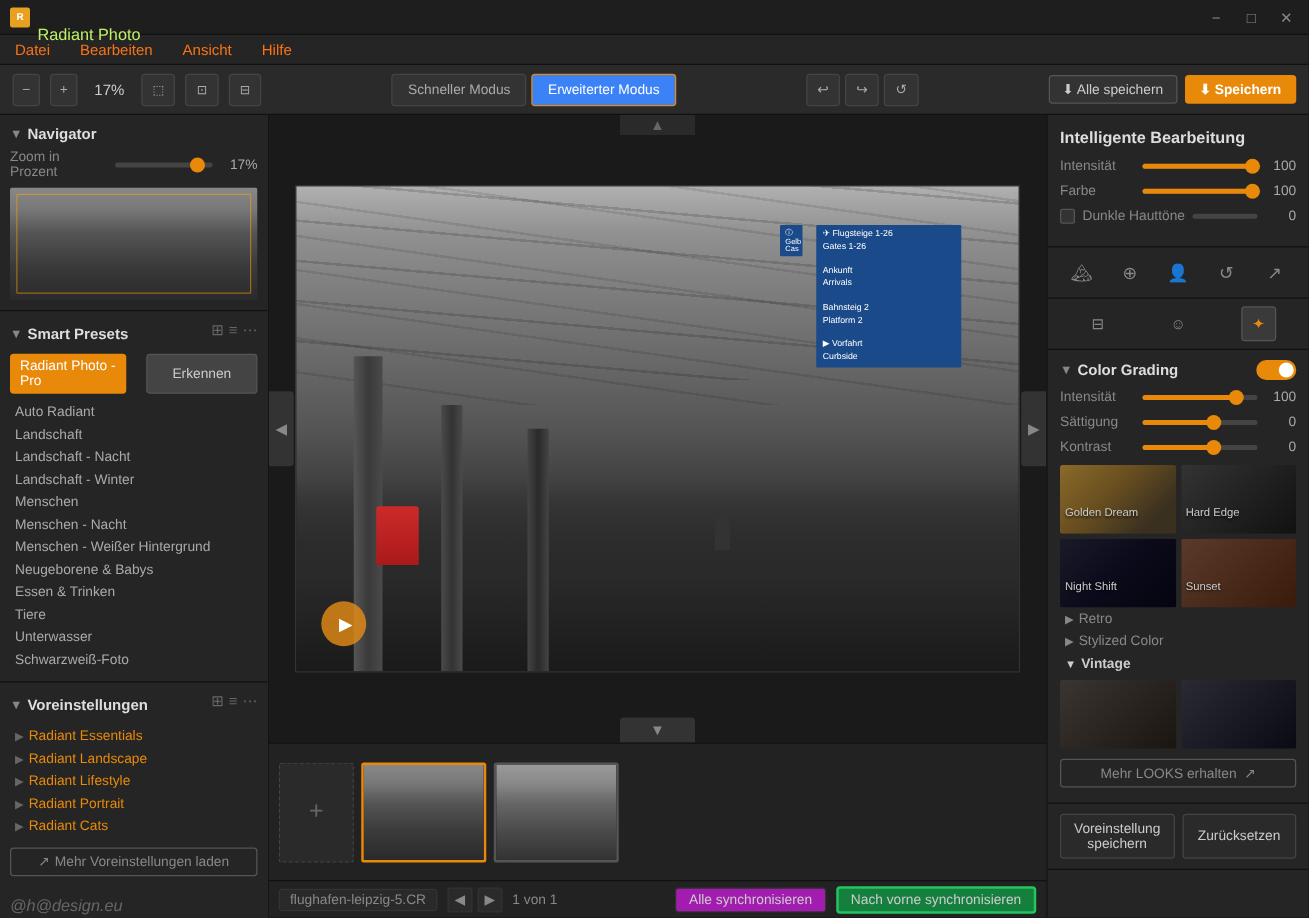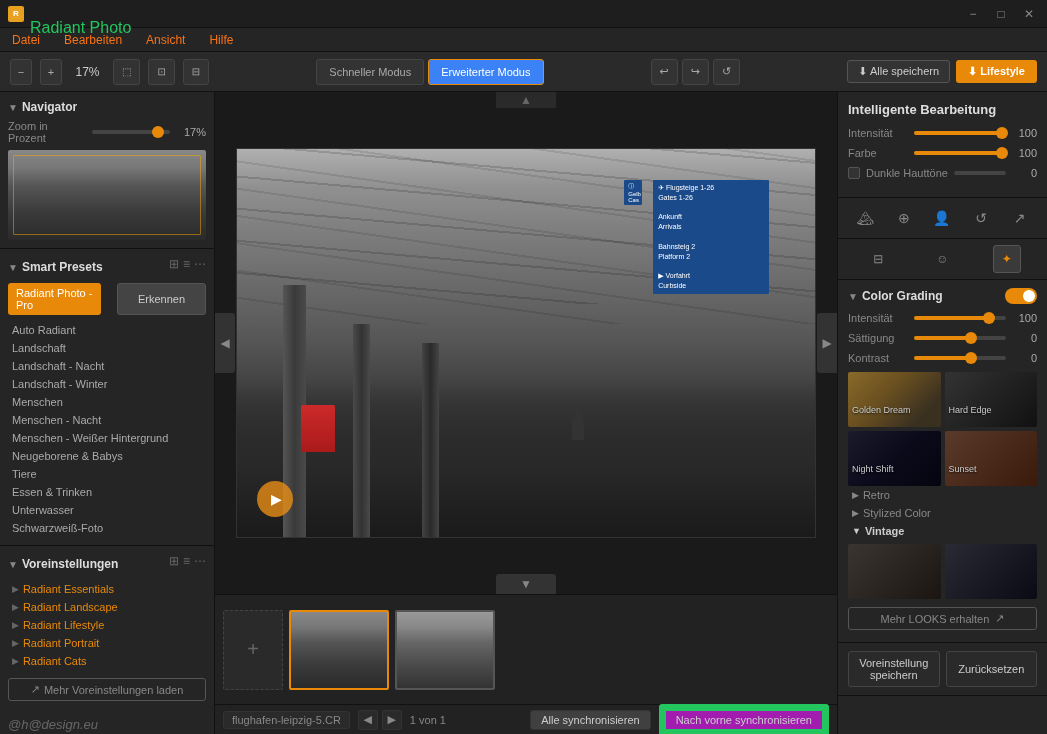--- a/index.html
+++ b/index.html
@@ -91,22 +91,22 @@
     .filmstrip-thumb { width: 100px; height: 80px; background: #333; border: 2px solid #e8890a; border-radius: 2px; overflow: hidden; flex-shrink: 0; position: relative; cursor: pointer; }
     .filmstrip-thumb.selected { border-color: #e8890a; }
     .filmstrip-thumb-inner { width: 100%; height: 100%; background: linear-gradient(180deg, #666 0%, #555 30%, #444 60%, #333 100%); }
 
     
     #bottom-bar { height: 30px; background: #222; border-top: 1px solid #111; display: flex; align-items: center; padding: 0 8px; gap: 8px; }
     .file-info { font-size: 11px; color: #888; background: #2a2a2a; padding: 2px 8px; border-radius: 3px; border: 1px solid #333; cursor: pointer; }
     .nav-arrows { display: flex; gap: 4px; align-items: center; }
     .nav-arrow-btn { background: #2a2a2a; border: 1px solid #333; color: #888; width: 20px; height: 20px; display: flex; align-items: center; justify-content: center; cursor: pointer; border-radius: 2px; font-size: 11px; }
     .page-info { font-size: 11px; color: #888; }
-    .sync-btn { background: #404040; border: 1px solid #333; color: #ccc; padding: 3px 10px; border-radius: 3px; font-size: 11px; cursor: pointer; }
-    .sync-btn-primary { background: #a21caf; border: 7px solid #22c55e; color: #ccc; padding: 3px 10px; border-radius: 3px; font-size: 11px; cursor: pointer; text-align: right; }
+    .sync-btn { background: #a21caf; border: 1px solid #333; color: #ccc; padding: 3px 10px; border-radius: 3px; font-size: 11px; cursor: pointer; }
+    .sync-btn-primary { background: #15803d; border: 2px solid #22c55e; color: #ccc; padding: 3px 10px; border-radius: 3px; font-size: 11px; cursor: pointer; text-align: right; }
 
     
     #right-panel { width: 210px; background: #252525; border-left: 1px solid #111; display: flex; flex-direction: column; overflow-y: auto; flex-shrink: 0; }
     
     #intelligente-bearbeitung { padding: 10px; border-bottom: 1px solid #111; }
     .ib-title { font-size: 13px; color: #ddd; font-weight: bold; margin-bottom: 10px; }
     
     .slider-row { display: flex; align-items: center; margin-bottom: 8px; gap: 6px; }
     .slider-label { font-size: 11px; color: #888; min-width: 60px; }
     .slider-track { flex: 1; height: 4px; background: #444; border-radius: 2px; position: relative; }
@@ -202,21 +202,21 @@
     
     ::-webkit-scrollbar { width: 4px; }
     ::-webkit-scrollbar-track { background: #1a1a1a; }
     ::-webkit-scrollbar-thumb { background: #444; border-radius: 2px; }
   </style>
 </head>
 <body>
 
 <div id="titlebar">
   <div style="width:16px;height:16px;background:#e8a020;border-radius:2px;margin-right:6px;display:flex;align-items:center;justify-content:center;font-size:8px;color:white;font-weight:bold;">R</div>
-  <span style="font-size:16px;color:#22c55e;flex:1;margin-top:28px;">Radiant Photo</span>
+  <span style="font-size:13px;color:#bef264;flex:1;margin-top:28px;">Radiant Photo</span>
   <div class="window-controls">
     <button class="win-control">−</button>
     <button class="win-control">□</button>
     <button class="win-control">✕</button>
   </div>
 </div>
 
 <div id="menubar">
   <span class="menu-item">Datei</span>
   <span class="menu-item">Bearbeiten</span>
@@ -241,21 +241,21 @@
     <button class="tb-btn">↩</button>
     <button class="tb-btn">↪</button>
     <button class="tb-btn">↺</button>
   </div>
 
   <div class="save-group">
     <button class="save-all-btn">
       <span>⬇ </span><span>Alle speichern</span>
     </button>
     <button class="save-btn">
-      <span>⬇ </span><span>Lifestyle</span>
+      <span>⬇ </span><span>Speichern</span>
     </button>
   </div>
 </div>
 
 <div id="main">
 
   <div id="left-panel">
 
     <div id="navigator">
       <div class="section-header">
@@ -292,22 +292,22 @@
       </div>
       <ul class="preset-list">
         <li>Auto Radiant</li>
         <li>Landschaft</li>
         <li>Landschaft - Nacht</li>
         <li>Landschaft - Winter</li>
         <li>Menschen</li>
         <li>Menschen - Nacht</li>
         <li>Menschen - Weißer Hintergrund</li>
         <li>Neugeborene &amp; Babys</li>
+        <li>Essen &amp; Trinken</li>
         <li>Tiere</li>
-        <li>Essen &amp; Trinken</li>
         <li>Unterwasser</li>
         <li>Schwarzweiß-Foto</li>
       </ul>
     </div>
 
     <div id="voreinstellungen">
       <div class="section-header">
         <span class="arrow">▼</span>
         <span class="title">Voreinstellungen</span>
         <div class="section-header icons">

